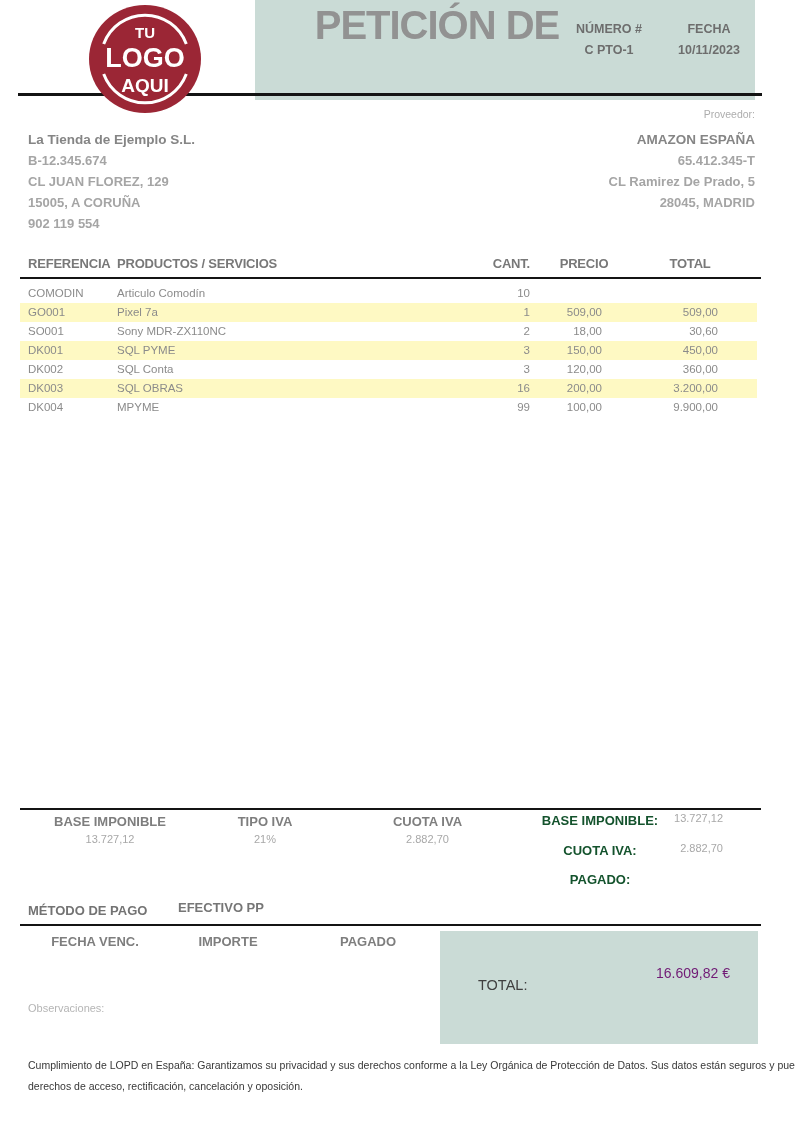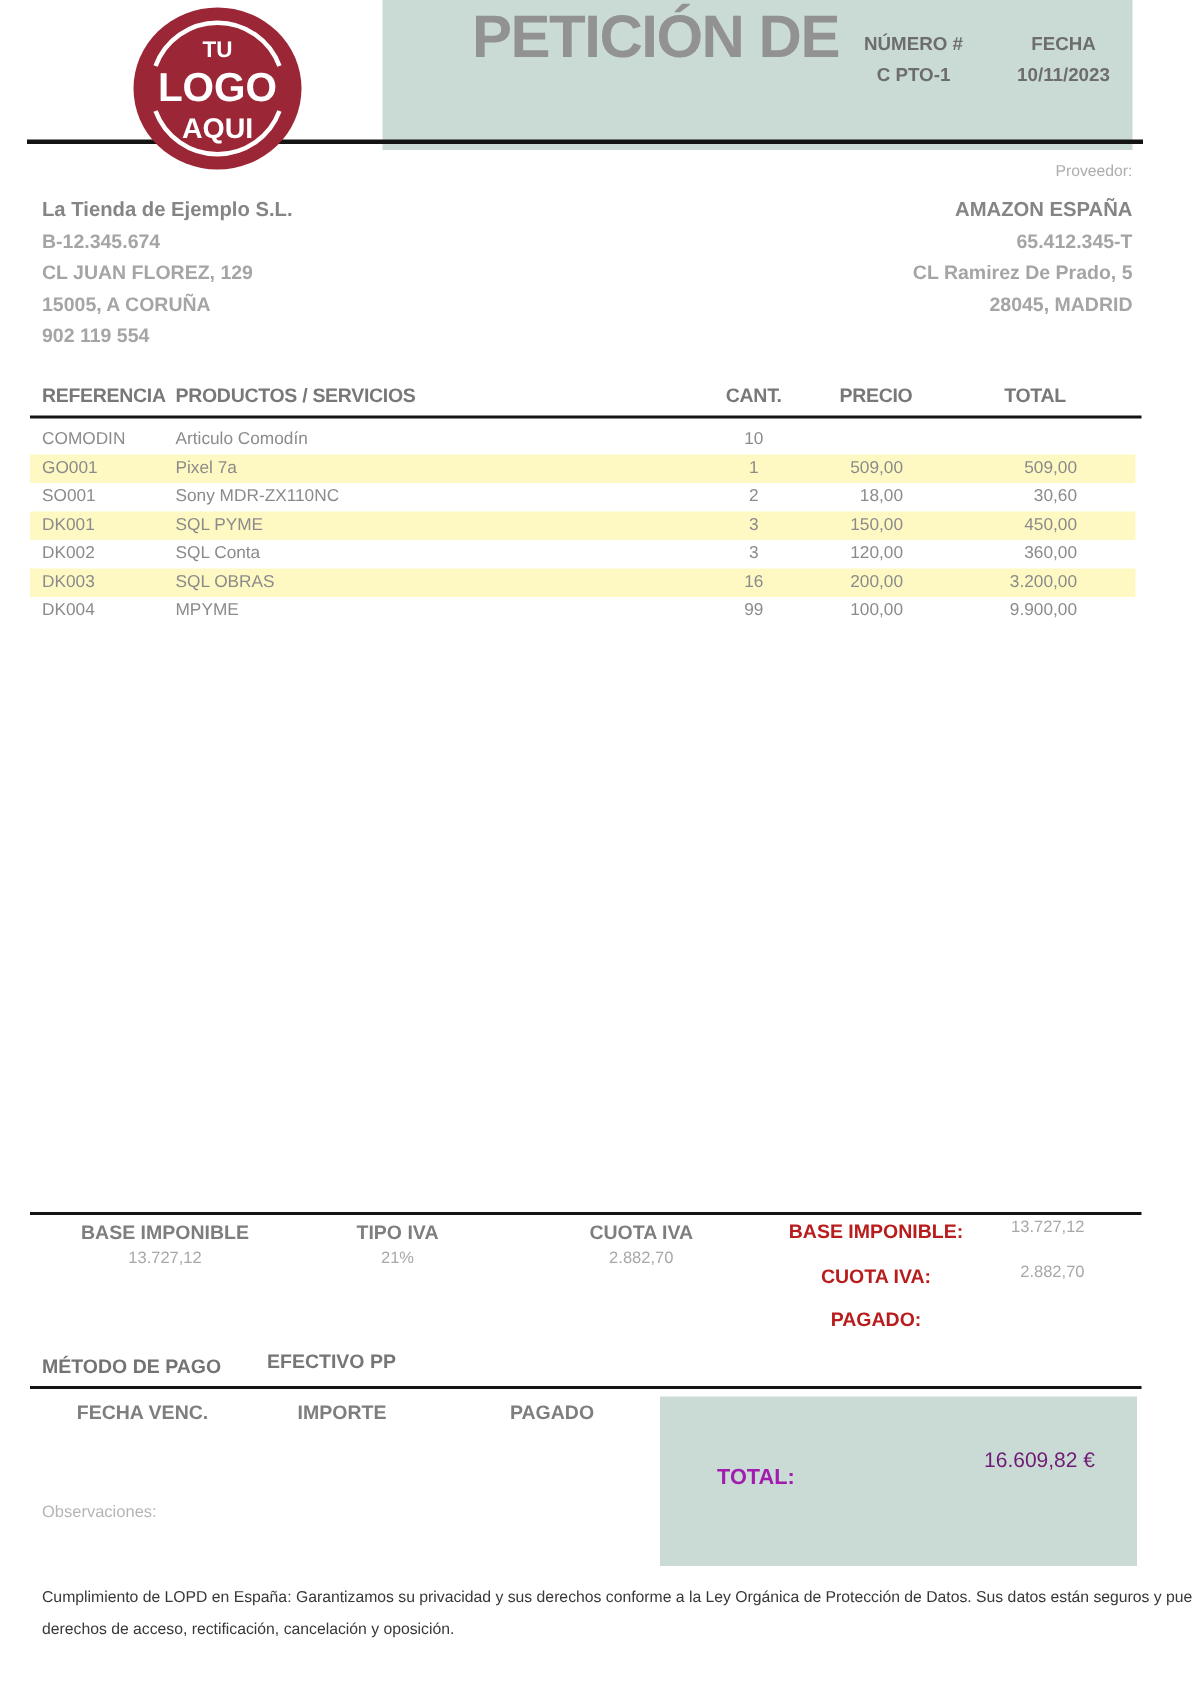--- a/index.html
+++ b/index.html
@@ -31,50 +31,50 @@
     font-weight:bold; color:#a5a5a5; }
   .company .name, .supplier .name { font-size:13.5px; color:#858585; }
   .supplier { position:absolute; right:40px; top:129px; line-height:21px; font-size:13px;
     font-weight:bold; color:#a5a5a5; text-align:right; }
   
   .thead { position:absolute; left:20px; top:256px; width:741px; height:20px;
     font-size:13px; font-weight:bold; color:#787878; letter-spacing:-0.2px; }
   .thead span { position:absolute; top:0; }
   .col-ref-h  { left:8px; }
   .col-prod-h { left:97px;text-align:center; }
-  .col-cant   { left:455px; width:55px; text-align:center; }
+  .col-cant   { left:455px; width:55px; text-align:right; }
   .col-precio-h { left:504px; width:120px; text-align:center; }
   .col-total-h  { left:610px; width:120px; text-align:center; }
   .trow { position:absolute; left:20px; width:737px; height:19px; font-size:11.5px;
     color:#8b8b8b; line-height:19px; }
   .trow.striped { background:#fef9c3; }
   .trow span { position:absolute; top:0; height:19px; }
   .col-ref  { left:8px; }
   .col-prod { left:97px; }
   .col-precio { left:504px; width:78px; text-align:right; }
   .col-total  { left:612px; width:86px; text-align:right; }
   
   .tot-block { position:absolute; text-align:center; }
   .tot-block .lbl { font-size:13px; font-weight:bold; color:#7e7e7e; display:block; }
   .tot-block .val { font-size:11px; color:#a8a8a8; display:block; margin-top:4px; }
   .tot-base { left:40px;  top:814px; width:140px; }
   .tot-tipo { left:200px; top:814px; width:130px; }
   .tot-cuota{ left:365px; top:814px; width:125px; }
-  .sum-lbl { position:absolute; left:504px; width:160px; text-align:center;
-    font-size:13px; font-weight:bold; color:#b91c1c; }
+  .sum-lbl { position:absolute; left:520px; width:160px; text-align:center;
+    font-size:13px; font-weight:bold; color:#14532d; }
   .sum-val { position:absolute; left:628px; width:95px; text-align:right;
     font-size:11px; color:#a8a8a8; }
   
   .metodo-lbl { position:absolute; left:28px; top:903px; font-size:13px; font-weight:bold; color:#737373; }
   .metodo-val { position:absolute; left:178px; top:900px; font-size:13px; font-weight:bold; color:#767676; }
   .sched { position:absolute; top:934px; width:110px; text-align:center;
     font-size:13px; font-weight:bold; color:#7e7e7e; }
   .sched-fecha { left:40px; } .sched-importe { left:173px; } .sched-pagado { left:313px; }
   .total-box { position:absolute; left:440px; top:931px; width:318px; height:113px; background:#cadbd6; }
-  .total-box .lbl { position:absolute; left:38px; top:46px; font-size:14.5px; font-weight:bold; color:#a21caf; }
+  .total-box .lbl { position:absolute; left:38px; top:46px; font-size:14.5px; font-weight:normal; color:#404040; }
   .total-box .val { position:absolute; right:28px; top:34px; font-size:14px; font-weight:normal; color:#701a75; }
   .observaciones { position:absolute; left:28px; top:1002px; font-size:11px; color:#b5b5b5; }
   
   .footer { position:absolute; left:28px; top:1055px; width:1400px; font-size:10.5px;
     color:#383838; line-height:21px; }
   .footer .l1 { white-space:nowrap; }
 </style>
 </head>
 <body>
 

